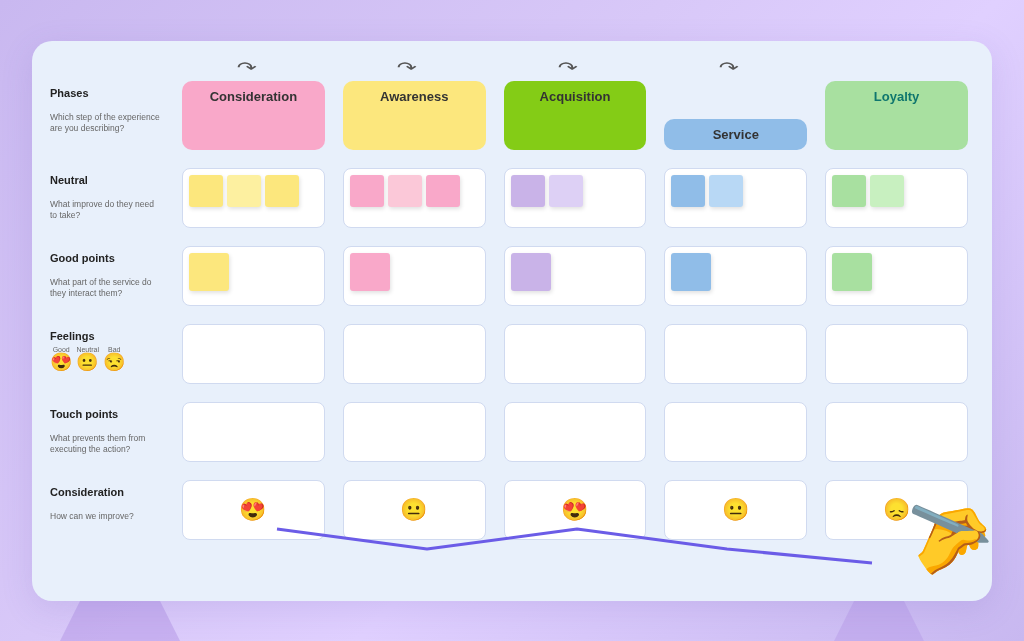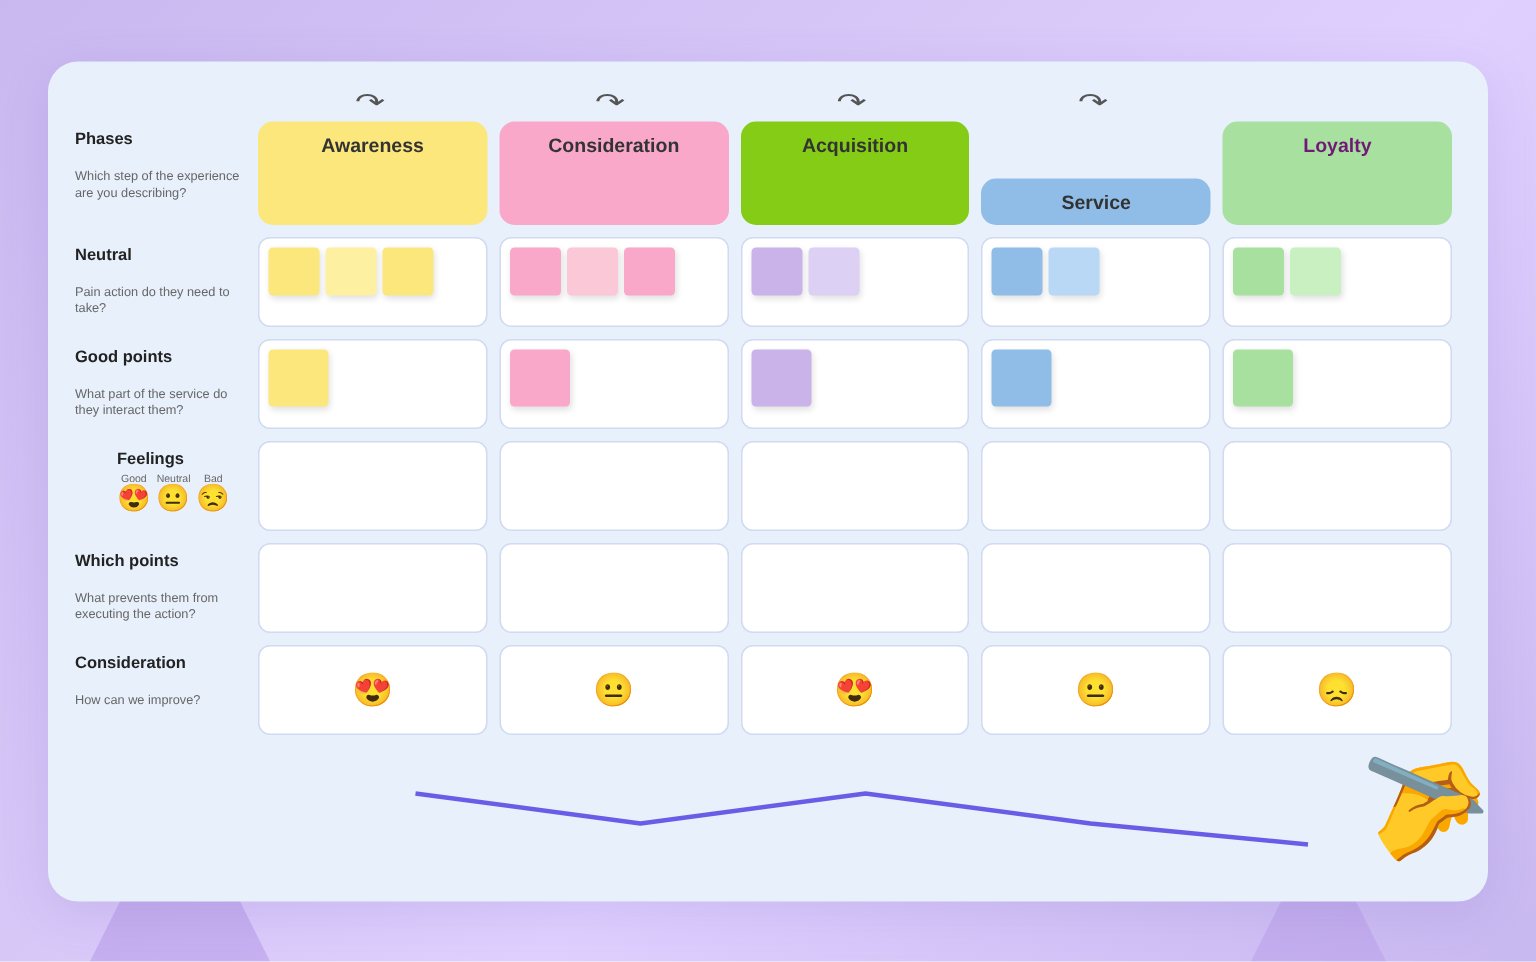--- a/index.html
+++ b/index.html
@@ -37,36 +37,36 @@
       border-radius: 20px;
       padding: 18px 22px 18px 14px;
       width: 960px;
       min-height: 560px;
       position: relative;
       box-shadow: 0 8px 32px rgba(100,80,180,0.15);
     }
     .grid {
       display: grid;
       grid-template-columns: 120px 1fr 1fr 1fr 1fr 1fr;
-      gap: 4px;
+      gap: 14px;
     }
     
     .header-cell {
       padding: 8px 6px;
       border-radius: 10px;
       font-weight: 700;
       font-size: 13px;
       text-align: center;
       margin: 2px;
     }
     .col-awareness { background: #fce77d; color: #333; }
     .col-consideration { background: #f9a8c9; color: #333; }
     .col-acquisition { background: #84cc16; color: #333; }
     .col-service { background: #90bde8; color: #333; margin-top: 40px; }
-    .col-loyalty { background: #a8e0a0; color: #701a75; }
+    .col-loyalty { background: #a8e0a0; color: #0f766e; }
 
     .data-cell {
       border: 1px solid #d0daf0;
       background: #fff;
       margin: 2px;
       border-radius: 8px;
       padding: 6px;
       min-height: 60px;
       display: flex;
       flex-wrap: wrap;
@@ -110,21 +110,20 @@
     .note-blue-light { background: #b8d8f5; }
     .note-green { background: #a8e0a0; }
     .note-green-light { background: #c8f0c0; }
 
     
     .feelings-label-cell {
       padding: 8px 4px;
       display: flex;
       flex-direction: column;
       justify-content: flex-start;
-      margin-left: 28px;
     }
     .feelings-emoji-row {
       display: flex;
       gap: 4px;
       margin-top: 4px;
       flex-wrap: wrap;
     }
     .feelings-emoji-group {
       display: flex;
       flex-direction: column;
@@ -223,39 +222,39 @@
       </div>
     <div class="arrow-cell"></div>
   </div>
 
   <div class="grid">
 
     <div class="row-label-cell">
       <span class="row-label">Phases</span>
       <span class="row-sublabel">Which step of the experience are you describing?</span>
     </div>
+    <div class="header-cell col-consideration">
+      <span>Consideration</span>
+    </div>
     <div class="header-cell col-awareness">
       <span>Awareness</span>
     </div>
-    <div class="header-cell col-consideration">
-      <span>Consideration</span>
-    </div>
     <div class="header-cell col-acquisition">
       <span>Acquisition</span>
     </div>
     <div class="header-cell col-service">
       <span>Service</span>
     </div>
     <div class="header-cell col-loyalty">
       <span>Loyalty</span>
     </div>
 
     <div class="row-label-cell">
       <span class="row-label">Neutral</span>
-      <span class="row-sublabel">Pain action do they need to take?</span>
+      <span class="row-sublabel">What improve do they need to take?</span>
     </div>
     <div class="data-cell">
       <div class="note note-yellow"></div>
       <div class="note note-yellow-light"></div>
       <div class="note note-yellow"></div>
     </div>
     <div class="data-cell">
       <div class="note note-pink"></div>
       <div class="note note-pink-light"></div>
       <div class="note note-pink"></div>
@@ -310,21 +309,21 @@
         </div>
       </div>
     </div>
     <div class="data-cell"></div>
     <div class="data-cell"></div>
     <div class="data-cell"></div>
     <div class="data-cell"></div>
     <div class="data-cell"></div>
 
     <div class="row-label-cell">
-      <span class="row-label">Which points</span>
+      <span class="row-label">Touch points</span>
       <span class="row-sublabel">What prevents them from executing the action?</span>
     </div>
     <div class="data-cell"></div>
     <div class="data-cell"></div>
     <div class="data-cell"></div>
     <div class="data-cell"></div>
     <div class="data-cell"></div>
 
     <div class="row-label-cell">
       <span class="row-label">Consideration</span>

